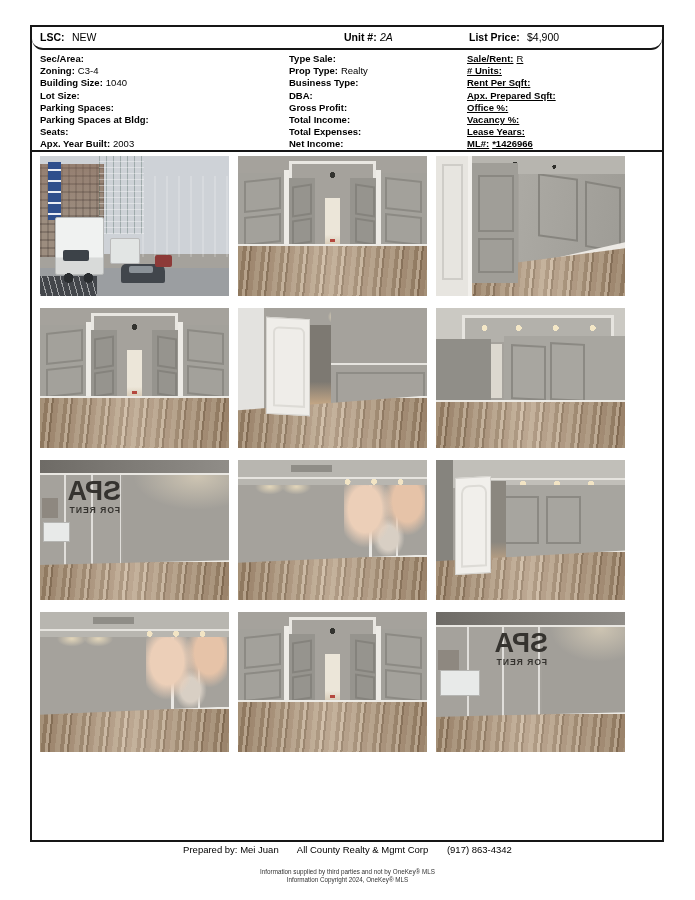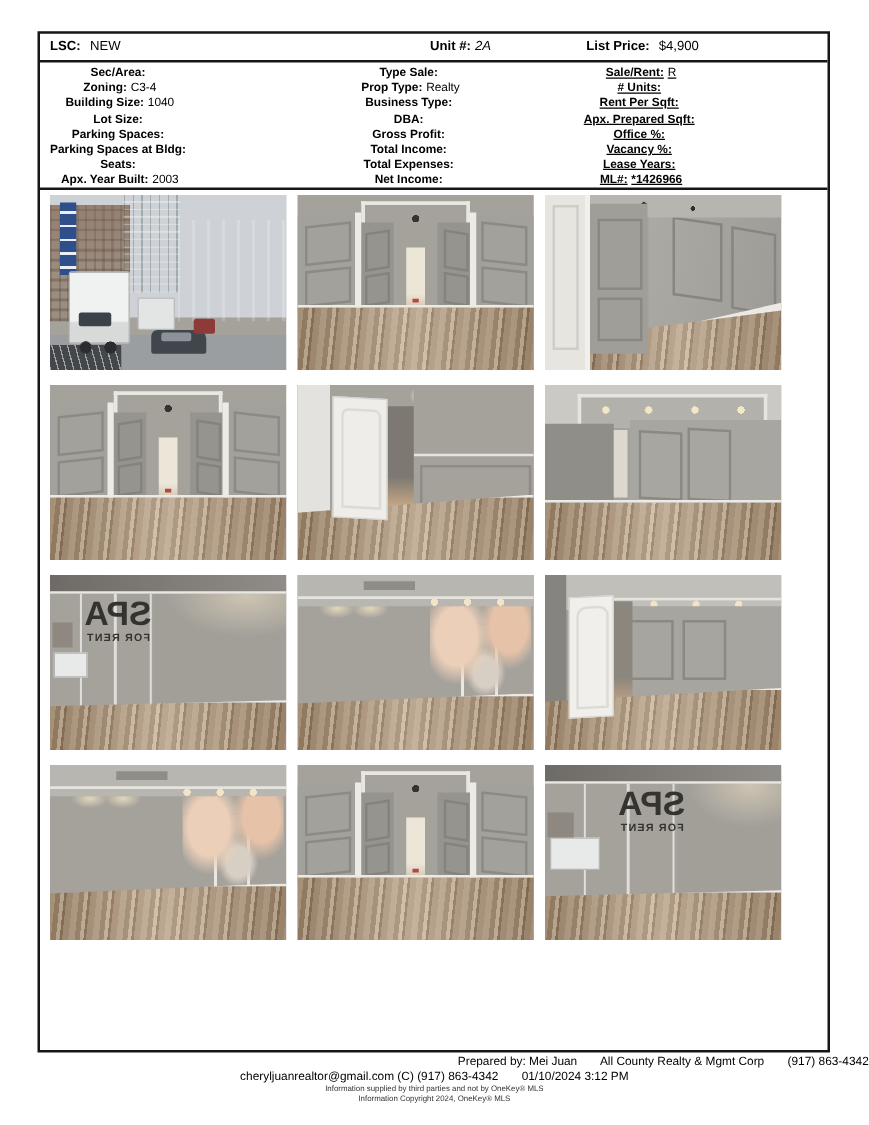--- a/index.html
+++ b/index.html
@@ -1,33 +1,33 @@
 <!DOCTYPE html>
 <html><head>
 <meta charset="utf-8">
 <style>
   html,body{margin:0;padding:0;background:#ffffff;}
   .page{position:relative;width:695px;height:900px;background:#fff;
         font-family:"Liberation Sans",sans-serif;color:#000;overflow:hidden;}
 
   
   .infobox{position:absolute;left:30px;top:25px;width:630px;height:813px;border:2px solid #161616;background:#fff;}
-  .hdr{position:relative;height:21px;border-bottom:2px solid #161616;font-size:10.5px;line-height:21px;white-space:nowrap;}
+  .hdr{position:relative;height:21px;border-bottom:2px solid #161616;font-size:10.5px;line-height:21px;white-space:nowrap;border-radius:11px;}
   .hdr .b{font-weight:bold;}
   .h-lsc{position:absolute;left:8px;}
   .h-lscv{position:absolute;left:40px;}
   .h-addr{position:absolute;left:90px;}
   .h-unitl{position:absolute;left:312px;font-weight:bold;}
   .h-unitv{position:absolute;left:348px;font-style:italic;}
   .h-lpl{position:absolute;left:437px;font-weight:bold;}
   .h-lpv{position:absolute;left:495px;}
   .fields{position:relative;height:100px;border-bottom:2px solid #161616;font-size:9.5px;}
   .fcol{position:absolute;top:3px;}
   .fc1{left:8px;} .fc2{left:257px;} .fc3{left:435px;text-decoration:underline;}
-  .frow{height:12.2px;line-height:12.2px;white-space:nowrap;text-align:center;}
+  .frow{height:12.2px;line-height:12.2px;white-space:nowrap;}
   .flb{font-weight:bold;}
   .fvl{margin-left:3px;}
   .fvb{margin-left:3px;font-weight:bold;}
 
   
   .ph{position:absolute;width:189px;height:140px;overflow:hidden;background:#a5a29c;}
   .p1{left:40px;top:156px;} .p2{left:238px;top:156px;} .p3{left:436px;top:156px;}
   .p4{left:40px;top:308px;} .p5{left:238px;top:308px;} .p6{left:436px;top:308px;}
   .p7{left:40px;top:460px;} .p8{left:238px;top:460px;} .p9{left:436px;top:460px;}
   .p10{left:40px;top:612px;} .p11{left:238px;top:612px;} .p12{left:436px;top:612px;}
@@ -182,21 +182,21 @@
   .dd-wall{left:30%;right:0;top:18%;height:54%;background:#a7a59f;}
   .dd-wall::before{content:"";position:absolute;left:8%;top:14%;width:24%;height:58%;border:2px solid #8b8983;}
   .dd-wall::after{content:"";position:absolute;left:40%;top:14%;width:24%;height:58%;border:2px solid #8b8983;}
   .dd-gap{left:29%;top:15%;width:8%;height:58%;background:linear-gradient(#8b877f 75%,#bca183);}
   .dd-doorL{left:10%;top:12%;width:18%;height:68%;background:#f1efeb;border:1px solid #d5d3ce;transform:skewY(-3deg);}
   .dd-doorL::before{content:"";position:absolute;left:14%;top:7%;width:66%;height:82%;border:2px solid #dddbd6;border-radius:8px 8px 0 0;}
   .dd-floor{left:0;right:0;bottom:0;height:34%;clip-path:polygon(0 22%,100% 0,100% 100%,0 100%);}
 
   
   .foot{position:absolute;left:0;right:0;text-align:center;white-space:nowrap;}
-  .f1{top:844px;font-size:9.5px;text-align:right;}
+  .f1{top:844px;font-size:9.5px;}
   .f2{top:856px;font-size:9.5px;}
   .f3{top:868px;font-size:6.3px;color:#333;}
   .f4{top:876px;font-size:6.3px;color:#333;}
   .fsep{display:inline-block;width:16px;}
 </style>
 </head>
 <body>
 
 <div class="page">
 
@@ -363,20 +363,16 @@
       <div class="sp-t1">SPA</div>
       <div class="sp-t2">FOR RENT</div>
     </div>
   </div>
 
   <div class="foot f1">
     <span>Prepared by: Mei Juan</span><span class="fsep"></span>
     <span>All County Realty &amp; Mgmt Corp</span><span class="fsep"></span>
     <span>(917) 863-4342</span>
   </div>
-  <div class="foot f2">
-    <span>cheryljuanrealtor@gmail.com (C) (917) 863-4342</span><span class="fsep"></span>
-    <span>01/10/2024 3:12 PM</span>
-  </div>
   <div class="foot f3">Information supplied by third parties and not by OneKey® MLS</div>
   <div class="foot f4">Information Copyright 2024, OneKey® MLS</div>
 
 </div>
 
 </body></html>

